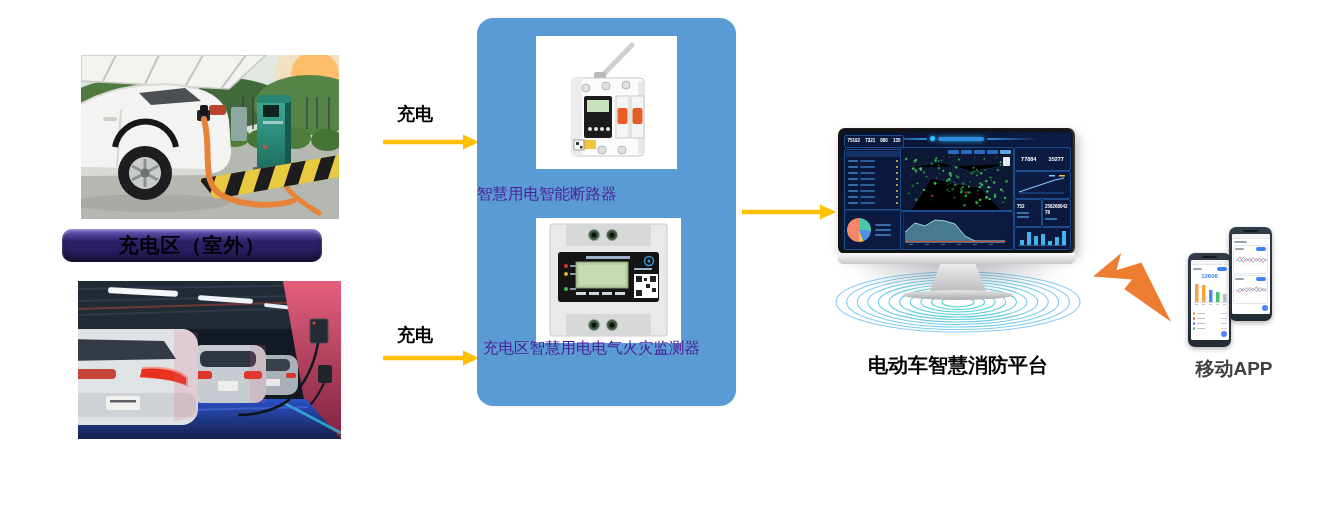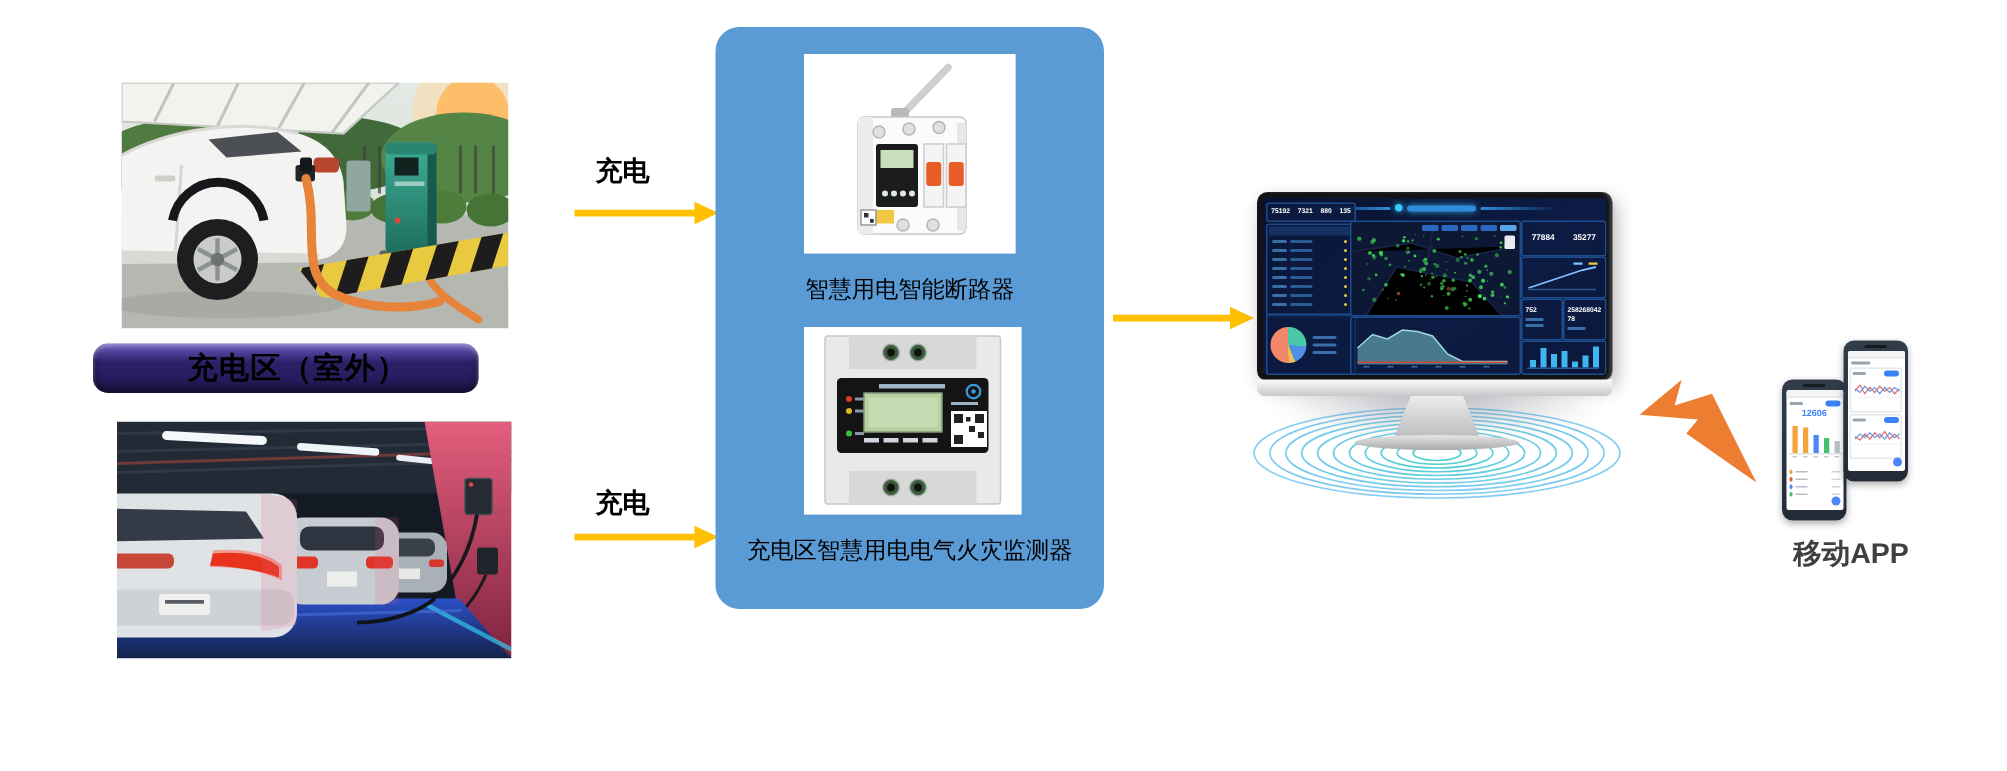--- a/index.html
+++ b/index.html
@@ -12,21 +12,21 @@
     background:linear-gradient(#6a5cc0 0%,#2b2169 38%,#201a55 100%);
     box-shadow:inset 0 2px 3px rgba(255,255,255,.35), inset 0 -4px 6px rgba(0,0,0,.5);
     display:flex;align-items:center;justify-content:center;}
   .area-label span{font-size:20px;font-weight:700;color:#000;letter-spacing:1px;}
   
   .overlay{position:absolute;left:0;top:0;width:1338px;height:514px;pointer-events:none;}
   .flow-label{position:absolute;font-size:18px;font-weight:700;color:#000;}
   
   .gateway{position:absolute;left:477px;top:18px;width:259px;height:388px;border-radius:16px;background:#5B9BD5;}
   .device{position:absolute;background:#fff;}
-  .g-caption{position:absolute;width:100%;text-align:center;color:#000000;font-size:15.5px;line-height:20px;}
+  .g-caption{position:absolute;width:100%;text-align:left;color:#4c1d95;font-size:15.5px;line-height:20px;}
   .cap2{padding:0 6px;width:calc(100% - 12px);}
   
   .waves{position:absolute;left:826px;top:272px;width:264px;height:76px;}
   .monitor-shadow{position:absolute;left:846px;top:246px;width:224px;height:44px;border-radius:50%;
     background:radial-gradient(closest-side,rgba(120,125,135,.55),rgba(120,125,135,0));filter:blur(6px);}
   .bezel{position:absolute;left:838px;top:128px;width:237px;height:126px;background:#131316;
     border-radius:7px;box-shadow:3px 5px 12px rgba(0,0,0,.28), inset -2px 0 2px rgba(255,255,255,.18);}
   .chin{position:absolute;left:838px;top:253px;width:237px;height:11px;border-radius:0 0 5px 5px;
     background:linear-gradient(#fbfbfb,#c7c8ca);}
   .stand{position:absolute;left:929px;top:264px;width:58px;height:29px;
@@ -176,21 +176,21 @@
       <circle cx="64" cy="118" r="27" fill="#1c1e20"></circle>
       <circle cx="64" cy="118" r="16" fill="#c9ccc9"></circle>
       <g stroke="#8e928e" stroke-width="3">
         <line x1="64" y1="104" x2="64" y2="132"></line>
           <line x1="51" y1="111" x2="77" y2="125"></line>
           <line x1="51" y1="125" x2="77" y2="111"></line>
       </g>
       <circle cx="64" cy="118" r="4.5" fill="#6f736f"></circle>
     </svg>
   </div>
-  <div class="area-label" style="left:62px;top:229px;width:241px;height:33px;padding-left:16px;">
+  <div class="area-label" style="left:62px;top:229px;width:260px;height:33px;">
     <span>充电区（室外）</span>
   </div>
 
   <div class="photo" style="left:78px;top:281px;width:263px;height:158px;">
     <svg width="263" height="158" viewBox="0 0 263 158">
       <defs>
         <linearGradient id="wallG" x1="0" y1="0" x2="0" y2="1">
             <stop offset="0" stop-color="#e45f7d"></stop>
             <stop offset="1" stop-color="#7e2340"></stop>
           </linearGradient>
@@ -334,21 +334,21 @@
         <g fill="#222">
           <rect x="100" y="58" width="6" height="6"></rect>
             <rect x="114" y="58" width="6" height="6"></rect>
           <rect x="100" y="72" width="6" height="6"></rect>
             <rect x="110" y="66" width="4" height="4"></rect>
           <rect x="116" y="70" width="4" height="4"></rect>
             <rect x="108" y="60" width="3" height="3"></rect>
         </g>
       </svg>
     </div>
-    <div class="g-caption cap2" style="top:340px;">充电区智慧用电电气火灾监测器</div>
+    <div class="g-caption cap2" style="top:320px;">充电区智慧用电电气火灾监测器</div>
   </div>
 
   <svg id="waves" class="waves" viewBox="0 0 264 76">
       <ellipse cx="132" cy="30" rx="16" ry="5" fill="none" stroke="rgb(43,200,196)" stroke-width="1.1" opacity="0.85"></ellipse>
       <ellipse cx="132" cy="30" rx="26.6" ry="7.5" fill="none" stroke="rgb(44,197,200)" stroke-width="1.1" opacity="0.82"></ellipse>
       <ellipse cx="132" cy="30" rx="37.2" ry="10" fill="none" stroke="rgb(45,194,204)" stroke-width="1.1" opacity="0.80"></ellipse>
       <ellipse cx="132" cy="30" rx="47.8" ry="12.5" fill="none" stroke="rgb(46,191,208)" stroke-width="1.1" opacity="0.78"></ellipse>
       <ellipse cx="132" cy="30" rx="58.4" ry="15" fill="none" stroke="rgb(47,188,212)" stroke-width="1.1" opacity="0.75"></ellipse>
       <ellipse cx="132" cy="30" rx="69" ry="17.5" fill="none" stroke="rgb(48,185,216)" stroke-width="1.1" opacity="0.72"></ellipse>
       <ellipse cx="132" cy="30" rx="79.6" ry="20" fill="none" stroke="rgb(49,182,220)" stroke-width="1.1" opacity="0.70"></ellipse>
@@ -609,20 +609,21 @@
               <rect x="47" y="3" width="4" height="14"></rect>
           </g>
           <line x1="3" y1="17.5" x2="51" y2="17.5" stroke="#2c5a92" stroke-width="1"></line>
         </svg>
       </div>
     </div>
   </div>
   <div class="chin"></div>
   <div class="stand"></div>
   <div class="mbase"></div>
+  <div class="platform-label">电动车智慧消防平台</div>
 
   <svg class="bolt" viewBox="0 0 100 95">
     <polygon points="0,34 36,4 30,26 62,16 100,92 40,50 50,38" fill="#ED7D31"></polygon>
   </svg>
 
   <div class="phone" style="left:1188px;top:253px;">
     <div class="p-speaker"></div>
     <div class="p-screen">
       <div class="p-status"></div>
       <div class="p-row">

